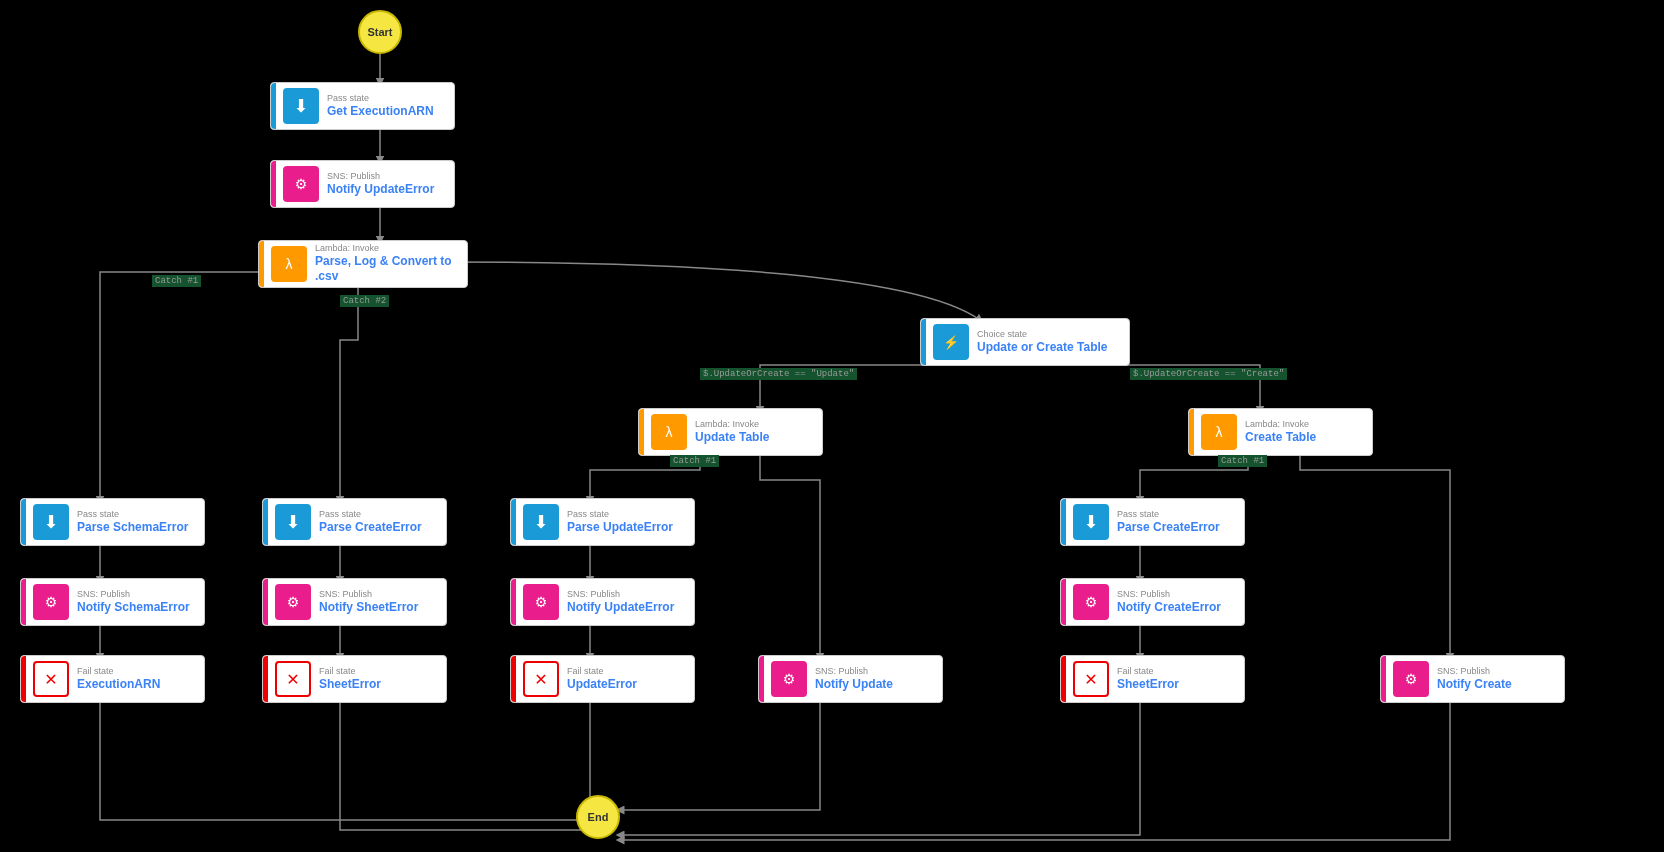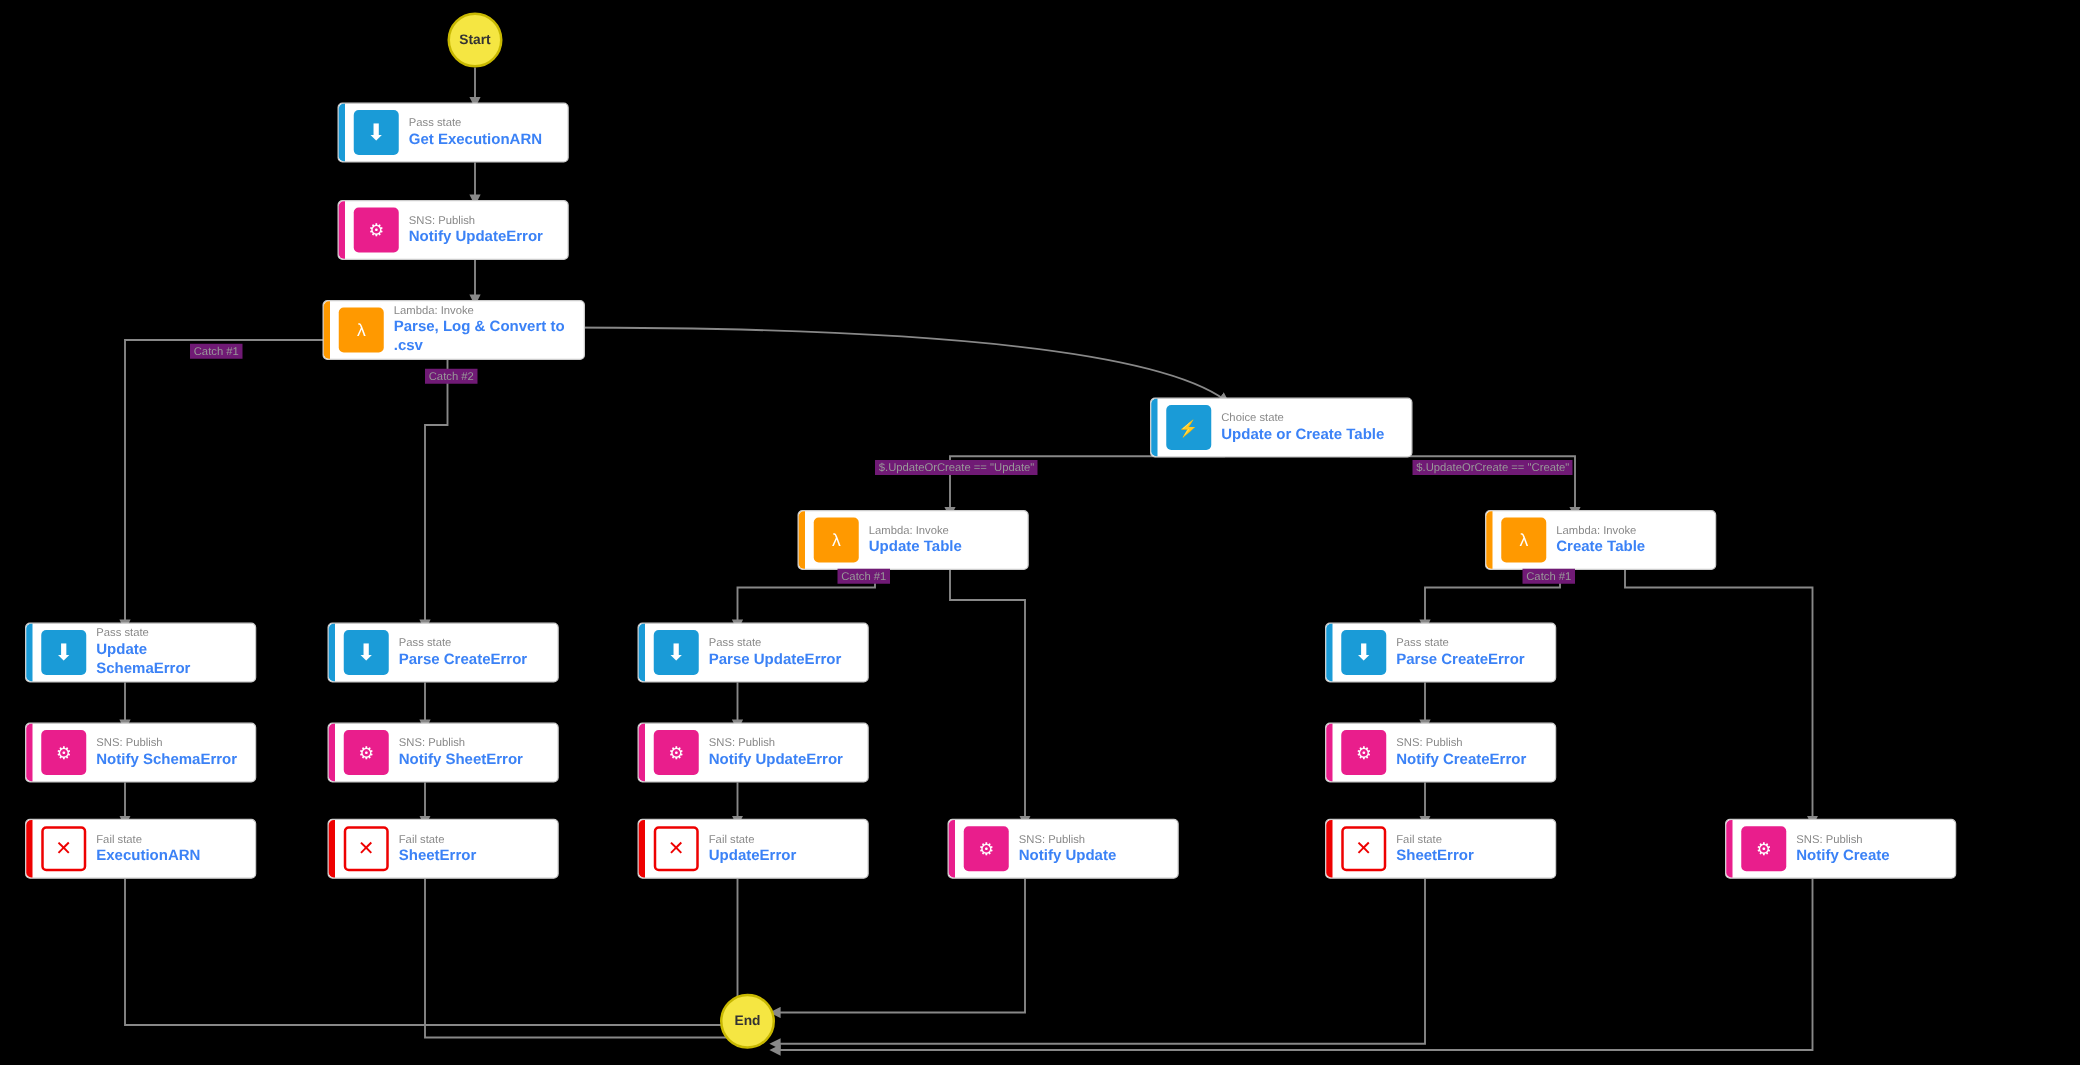--- a/index.html
+++ b/index.html
@@ -97,22 +97,23 @@
     }
     .circle-yellow {
       background: #f5e642;
       border: 2px solid #c8b800;
     }
 
     .edge-label {
       position: absolute;
       font-size: 9px;
       color: #999;
-      background: #701a75;
+      background: #14532d;
       padding: 1px 3px;
+      font-family: Liberation Mono, monospace;
     }
   </style>
 </head>
 <body>
 
 <div class="canvas">
 
   <svg class="connections">
 
     <line x1="380" y1="54" x2="380" y2="82" stroke="#888" stroke-width="1.5" marker-end="url(#arrow)"></line>
@@ -258,21 +259,21 @@
 
   <div class="edge-label" style="left:1218px; top:455px;">
     <span>Catch #1</span>
   </div>
 
   <div class="node" style="left:20px; top:498px; width:185px;">
     <div class="node-left-bar bar-blue"></div>
     <div class="node-icon blue" style="margin-left:8px;">⬇</div>
     <div class="node-text">
       <span class="node-label">Pass state</span>
-      <span class="node-title">Update SchemaError</span>
+      <span class="node-title">Parse SchemaError</span>
     </div>
   </div>
 
   <div class="node" style="left:20px; top:578px; width:185px;">
     <div class="node-left-bar bar-pink"></div>
     <div class="node-icon pink" style="margin-left:8px; font-size:14px;">⚙</div>
     <div class="node-text">
       <span class="node-label">SNS: Publish</span>
       <span class="node-title">Notify SchemaError</span>
     </div>

